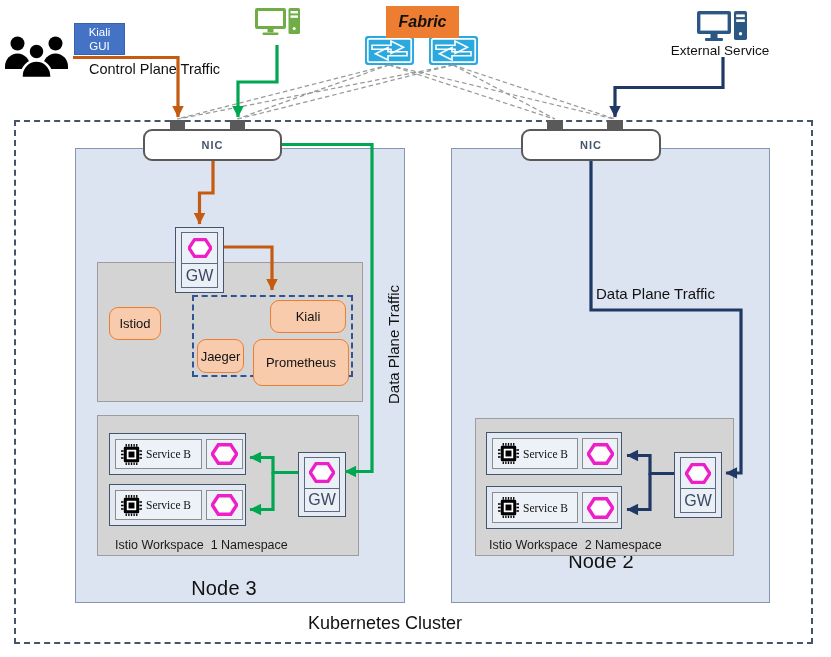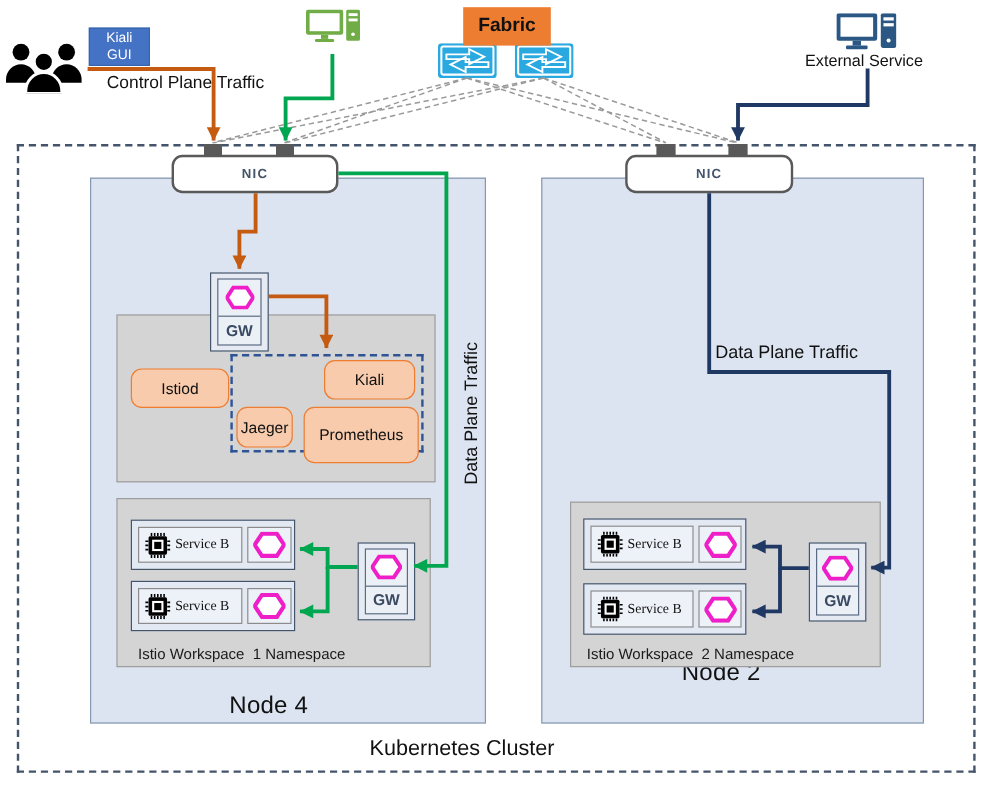--- a/index.html
+++ b/index.html
@@ -42,21 +42,21 @@
   
   .gwbox{
     box-sizing:border-box;background:#E6EBF3;border:1.5px solid #44546A;z-index:4;
   }
   .gwbox .inner{
     position:absolute;left:5px;top:4px;right:5px;bottom:4px;box-sizing:border-box;
     border:1.3px solid #5B6B84;background:#EBEFF6;display:flex;flex-direction:column;
   }
   .gwbox .hexcell{flex:1.35;display:flex;align-items:center;justify-content:center;border-bottom:1.3px solid #5B6B84;}
   .gwbox .gwcell{flex:1;display:flex;align-items:center;justify-content:center;}
-  .gwbox .gwcell span{font-size:13px;font-weight:bold;color:#3A4A62;}
+  .gwbox .gwcell span{font-size:16px;font-weight:normal;color:#3A4A62;}
   
   .svcrow{
     box-sizing:border-box;background:#E3E9F2;border:1.5px solid #44546A;z-index:4;
   }
   .svc-left{
     position:absolute;box-sizing:border-box;background:#EDF1F8;border:1px solid #8C8C8C;
     display:flex;align-items:center;
   }
   .svc-left span{font-size:11.5px;color:#111;margin-left:4px;font-family:Liberation Serif, serif;}
   .svc-right{
@@ -64,59 +64,59 @@
     display:flex;align-items:center;justify-content:center;
   }
   
   .kiali-gui{
     box-sizing:border-box;background:#4472C4;border:1px solid #3763ad;z-index:4;
     display:flex;flex-direction:column;align-items:center;justify-content:center;line-height:14px;
   }
   .kiali-gui span{color:#ffffff;font-size:11.5px;}
   .fabric{
     box-sizing:border-box;background:#ED7D31;z-index:5;
-    display:flex;align-items:center;justify-content:center;
+    display:flex;align-items:center;justify-content:center;font-style:italic;
   }
   .fabric span{font-size:16px;font-weight:bold;color:#111;}
   .plain-label{font-size:14.5px;color:#111;}
   .ext-label{font-size:13.5px;color:#111;text-align:center;}
   .dpt-label{font-size:15px;color:#111;white-space:nowrap;}
   svg.overlay{position:absolute;left:0;top:0;z-index:7;pointer-events:none;}
   svg.icon{position:absolute;z-index:4;}
 </style>
 </head>
 <body>
 
 <div id="canvas">
 
   <div class="abs cluster"></div>
   <div class="abs cluster-label" style="left:285px;top:613px;width:200px;">Kubernetes Cluster</div>
 
   <div class="abs node" style="left:75px;top:148px;width:330px;height:455px;"></div>
   <div class="abs node" style="left:451px;top:148px;width:319px;height:455px;"></div>
-  <div class="abs node-label" style="left:174px;top:577px;width:100px;">Node 4</div>
+  <div class="abs node-label" style="left:174px;top:577px;width:100px;">Node 3</div>
   <div class="abs node-label" style="left:551px;top:550px;width:100px;">Node 2</div>
 
   <div class="abs port" style="left:170px;top:120px;width:15px;height:11px;"></div>
   <div class="abs port" style="left:230px;top:120px;width:15px;height:11px;"></div>
   <div class="abs port" style="left:547px;top:120px;width:16px;height:11px;"></div>
   <div class="abs port" style="left:607px;top:120px;width:16px;height:11px;"></div>
 
   <div class="abs nic" style="left:143px;top:129px;width:139px;height:32px;">
     <span>NIC</span>
   </div>
   <div class="abs nic" style="left:521px;top:129px;width:140px;height:32px;">
     <span>NIC</span>
   </div>
 
   <div class="abs namespace" style="left:97px;top:262px;width:266px;height:140px;"></div>
 
   <div class="abs dashed-group" style="left:192px;top:295px;width:161px;height:82px;"></div>
 
-  <div class="abs app" style="left:109px;top:307px;width:82px;height:33px;">
+  <div class="abs app" style="left:109px;top:307px;width:52px;height:33px;">
     <span>Istiod</span>
   </div>
   <div class="abs app" style="left:270px;top:300px;width:76px;height:33px;">
     <span>Kiali</span>
   </div>
   <div class="abs app" style="left:197px;top:339px;width:47px;height:34px;">
     <span>Jaeger</span>
   </div>
   <div class="abs app" style="left:253px;top:339px;width:96px;height:47px;">
     <span>Prometheus</span>

